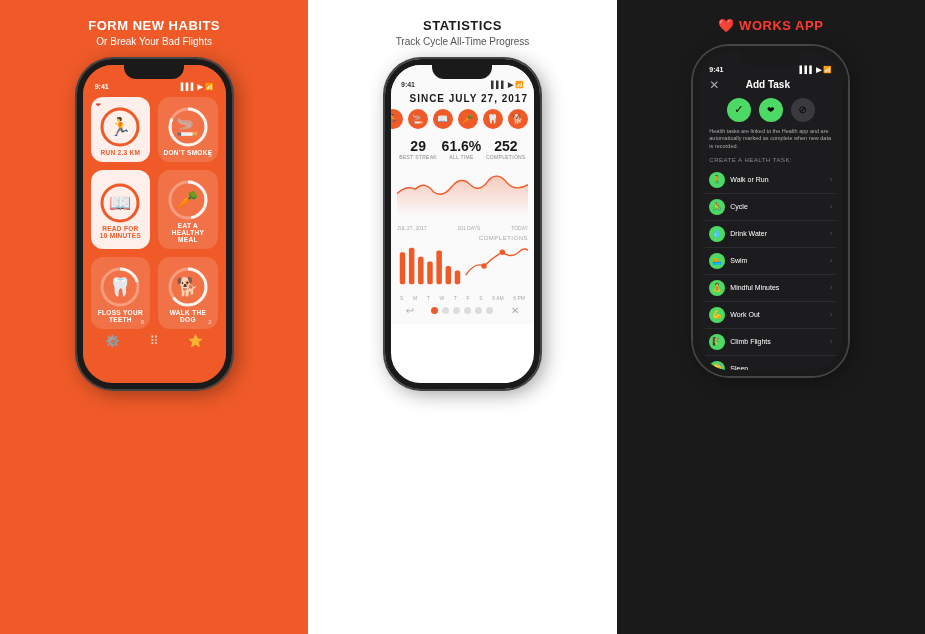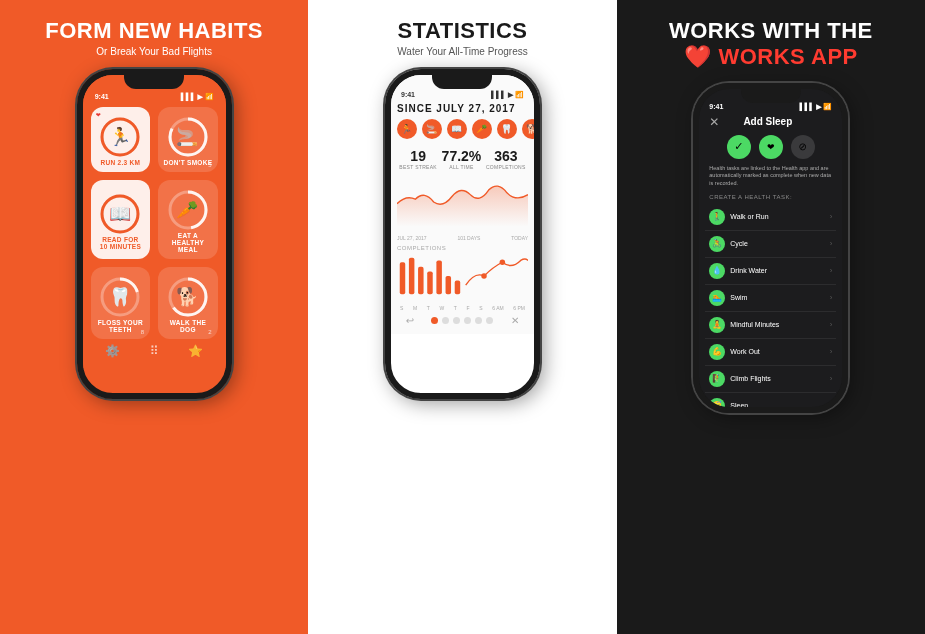--- a/index.html
+++ b/index.html
@@ -26,21 +26,21 @@
       align-items: center;
       padding: 18px 10px 10px;
       position: relative;
     }
 
     .panel-1 { background: #f05a28; }
     .panel-2 { background: #fff; border-radius: 11px; }
     .panel-3 { background: #1a1a1a; }
 
     .panel-title {
-      font-size: 22px;
+      font-size: 13px;
       font-weight: 900;
       text-align: center;
       letter-spacing: 0.5px;
       line-height: 1.2;
     }
     .panel-1 .panel-title { color: #fff; }
     .panel-2 .panel-title { color: #1a1a1a; }
     .panel-3 .panel-title { color: #fff; }
 
     .panel-subtitle {
@@ -194,21 +194,21 @@
       font-size: 12px;
       color: rgba(255,255,255,0.7);
     }
 
     
     .screen2 {
       background: #fafafa;
       padding: 16px 6px 6px;
       display: flex;
       flex-direction: column;
-      align-items: flex-start;
+      align-items: flex-end;
     }
 
     .s2-statusbar {
       display: flex;
       justify-content: space-between;
       width: 100%;
       padding: 0 4px;
       font-size: 7px;
       color: #333;
       font-weight: 600;
@@ -541,50 +541,50 @@
             <span class="s1-bot-icon">⠿</span>
             <span class="s1-bot-icon">⭐</span>
           </div>
         </div>
       </div>
     </div>
   </div>
 
   <div class="panel panel-2">
     <div class="panel-title">STATISTICS</div>
-    <div class="panel-subtitle">Water Your All-Time Progress</div>
+    <div class="panel-subtitle">Track Cycle All-Time Progress</div>
 
     <div class="phone">
       <div class="phone-notch"></div>
       <div class="phone-screen">
         <div class="screen2">
           <div class="s2-statusbar">
             <span>9:41</span>
             <span>▌▌▌ ▶ 📶</span>
           </div>
           <div class="s2-title">SINCE JULY 27, 2017</div>
           <div class="s2-icons">
             <div class="s2-icon-circle">🏃</div>
             <div class="s2-icon-circle">🚬</div>
             <div class="s2-icon-circle">📖</div>
             <div class="s2-icon-circle">🥕</div>
             <div class="s2-icon-circle">🦷</div>
             <div class="s2-icon-circle">🐕</div>
           </div>
           <div class="s2-stats">
             <div class="s2-stat">
-              <div class="s2-stat-num">19</div>
+              <div class="s2-stat-num">29</div>
               <div class="s2-stat-label">BEST STREAK</div>
             </div>
             <div class="s2-stat">
-              <div class="s2-stat-num">77.2%</div>
+              <div class="s2-stat-num">61.6%</div>
               <div class="s2-stat-label">ALL TIME</div>
             </div>
             <div class="s2-stat">
-              <div class="s2-stat-num">363</div>
+              <div class="s2-stat-num">252</div>
               <div class="s2-stat-label">COMPLETIONS</div>
             </div>
           </div>
 
           <div class="s2-chart-area">
             <svg width="100%" height="55" viewBox="0 0 143 55">
               <defs>
                 <linearGradient id="lineGrad" x1="0" y1="0" x2="0" y2="1">
                   <stop offset="0%" stop-color="#f05a28" stop-opacity="0.3"></stop>
                   <stop offset="100%" stop-color="#f05a28" stop-opacity="0"></stop>
@@ -640,36 +640,33 @@
               <div class="s2-dot-empty"></div>
             </div>
             <span style="font-size:10px;color:#aaa;">✕</span>
           </div>
         </div>
       </div>
     </div>
   </div>
 
   <div class="panel panel-3">
-    <div class="panel-title">
-      <span>WORKS WITH THE</span>
-    </div>
     <div class="panel-title" style="color:#ff3b30;">❤️ WORKS APP</div>
 
     <div class="phone">
       <div class="phone-notch"></div>
       <div class="phone-screen">
         <div class="screen3">
           <div class="s3-statusbar">
             <span>9:41</span>
             <span>▌▌▌ ▶ 📶</span>
           </div>
           <div class="s3-header">
             <span style="font-size:12px;color:#aaa;">✕</span>
-            <span class="s3-header-title">Add Sleep</span>
+            <span class="s3-header-title">Add Task</span>
             <span style="width:16px;"></span>
           </div>
           <div class="s3-icons-row">
             <div class="s3-circle-btn green">✓</div>
             <div class="s3-circle-btn green" style="font-size:9px;">❤</div>
             <div class="s3-circle-btn" style="font-size:10px;">⊘</div>
           </div>
           <div class="s3-info">Health tasks are linked to the Health app and are automatically marked as complete when new data is recorded.</div>
           <div class="s3-section-label">CREATE A HEALTH TASK:</div>
           <div class="s3-list">

